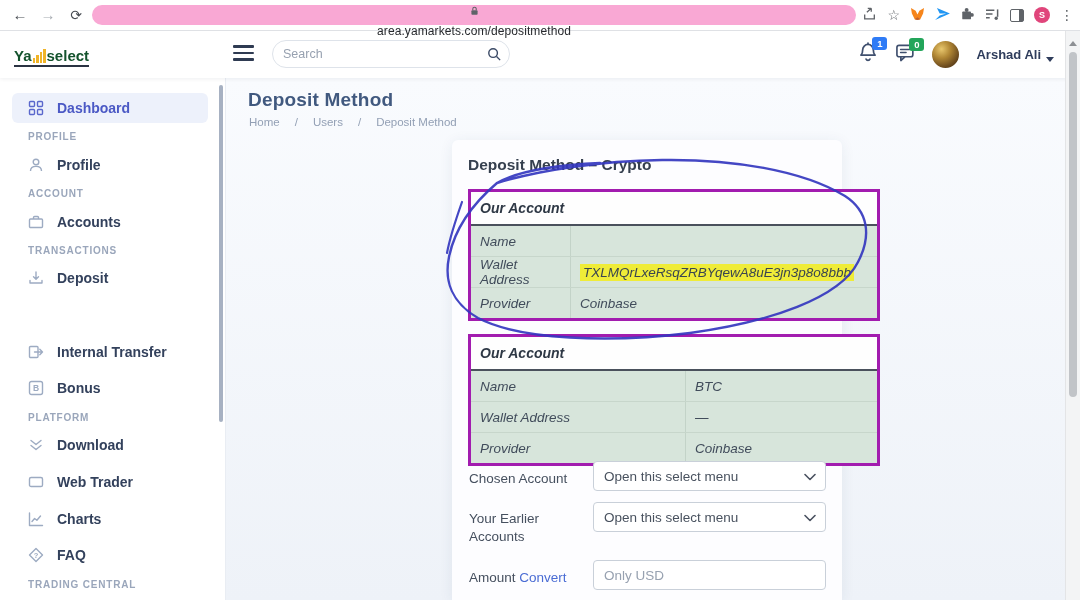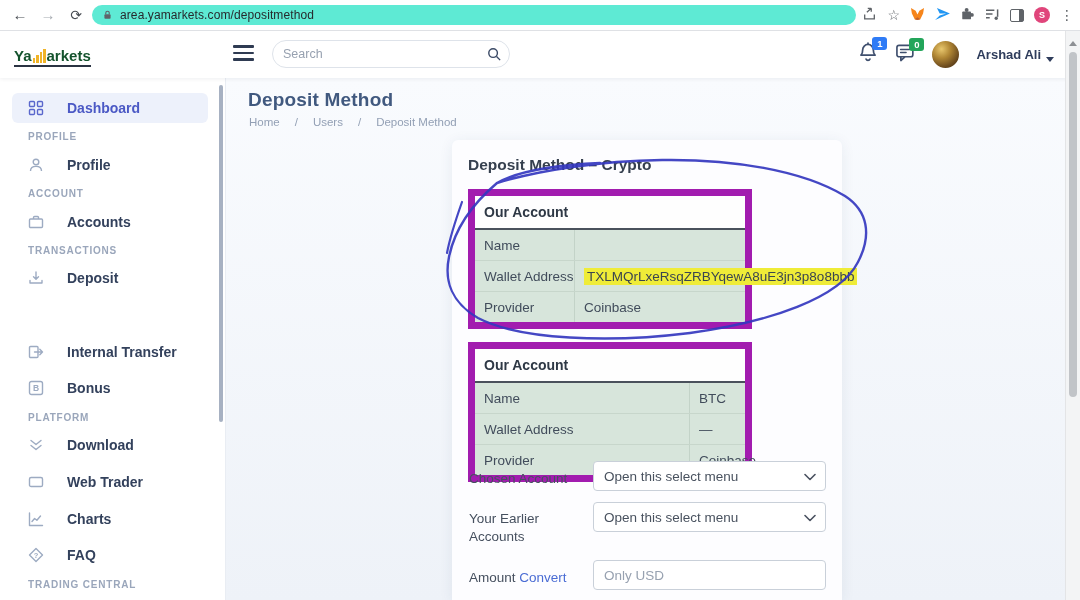--- a/index.html
+++ b/index.html
@@ -5,22 +5,22 @@
   html,body{margin:0;padding:0;}
   body{width:1080px;height:600px;position:relative;overflow:hidden;background:#fff;
        font-family:"Liberation Sans","DejaVu Sans",sans-serif;}
   
   .chrome{position:absolute;left:0;top:0;width:1080px;height:30px;background:#fff;
           border-bottom:1px solid #dfe1e5;z-index:60;}
   .nav-ic{position:absolute;top:3px;font-size:15px;color:#474c52;cursor:pointer;width:24px;text-align:center;line-height:24px;}
   .nav-back{left:8px;}
   .nav-fwd{left:36px;color:#a6abb1;}
   .nav-reload{left:64px;font-size:14px;}
-  .urlbar{position:absolute;left:92px;top:5px;width:744px;height:20px;background:#5eead4;
-          border-radius:10px;display:flex;align-items:center;gap:7px;padding:0 10px;cursor:text;}
+  .urlbar{position:absolute;left:92px;top:5px;width:744px;height:20px;background:#f9a8d4;
+          border-radius:10px;display:flex;align-items:center;gap:7px;padding:0 10px;cursor:text;flex-direction:column;}
   .url-txt{font-size:12px;color:#27292d;letter-spacing:.1px;}
   .ext{position:absolute;right:6px;top:0;height:30px;display:flex;align-items:center;gap:10px;}
   .ext .g{font-size:14px;color:#5f6368;cursor:pointer;line-height:14px;}
   .chrome-avatar{width:16px;height:16px;border-radius:50%;background:#e0457b;color:#fff;font-size:9px;
           font-weight:700;display:flex;align-items:center;justify-content:center;cursor:pointer;}
   .panel-ic{width:12px;height:11px;border:1.5px solid #5f6368;border-radius:2px;position:relative;cursor:pointer;}
   .panel-ic::after{content:"";position:absolute;right:0;top:0;width:4px;height:100%;background:#5f6368;}
   
   .appbar{position:absolute;left:0;top:30px;width:1080px;height:48px;background:#fff;
           box-shadow:0 1px 4px rgba(21,34,56,.07);z-index:20;}
@@ -43,37 +43,37 @@
          color:#fff;font-size:9.5px;font-weight:700;display:flex;align-items:center;justify-content:center;}
   .badge.blue{background:#2e7bf6;}
   .badge.green{background:#23a55a;}
   .user-avatar{width:27px;height:27px;border-radius:50%;cursor:pointer;
        background:radial-gradient(circle at 35% 30%,#e8c76e 0%,#b08634 35%,#6b4a1e 70%,#3c2a10 100%);}
   .user-name{font-size:13px;font-weight:700;color:#2f3d5c;cursor:pointer;display:flex;align-items:flex-end;gap:5px;}
   .caret{width:0;height:0;border-left:4px solid transparent;border-right:4px solid transparent;
          border-top:5px solid #2f3d5c;display:inline-block;}
   
   .sidebar{position:absolute;left:0;top:78px;width:225px;height:522px;background:#fff;z-index:10;}
-  .si{position:absolute;left:12px;width:196px;height:30px;display:flex;align-items:center;gap:23px;
+  .si{position:absolute;left:12px;width:196px;height:30px;display:flex;align-items:center;gap:13px;
       padding-left:16px;box-sizing:border-box;font-size:14px;font-weight:600;color:#33415c;
       border-radius:6px;cursor:pointer;white-space:nowrap;}
   .si svg{flex:none;}
   .si.active{background:#edf1fb;color:#4b59c5;}
   .slabel{position:absolute;left:28px;font-size:10px;font-weight:700;letter-spacing:.08em;color:#9aa6bb;}
   .sb-thumb{position:absolute;left:219px;top:7px;width:4px;height:337px;background:#a7b1c2;border-radius:2px;cursor:pointer;}
   
   .main{position:absolute;left:225px;top:78px;width:841px;height:522px;
         background:linear-gradient(180deg,#f9fbfe 0%,#eef2f8 100%);border-left:1px solid #e9edf3;}
   .pt{position:absolute;left:22px;top:11px;font-size:19px;font-weight:600;color:#41597f;letter-spacing:.2px;}
   .bc{position:absolute;left:23px;top:38px;font-size:11.5px;color:#93a0b5;display:flex;gap:15px;}
   .bc .lnk{cursor:pointer;}
   .card{position:absolute;left:226px;top:62px;width:390px;height:460px;background:#fdfdff;
         border-radius:6px 6px 0 0;box-shadow:0 2px 14px rgba(44,66,106,.08);box-sizing:border-box;padding:16px;}
   .ct{font-size:15.5px;font-weight:600;color:#36404f;margin:0;}
-  .tbl{width:284px;border:7px solid #a21caf;margin-top:15px;box-sizing:border-box;}
+  .tbl{width:412px;border:3px solid #a21caf;margin-top:15px;box-sizing:border-box;font-style:italic;}
   .tbl + .tbl{margin-top:13px;}
   .th{height:32px;background:#fefefe;border-bottom:2px solid #4a515c;display:flex;align-items:center;
       padding-left:9px;font-size:14px;font-weight:700;color:#2e3845;}
   .tr{height:30px;background:#d7e5db;display:flex;}
   .tr + .tr{border-top:1px solid #c7d6cb;}
   .td-l{width:100px;flex:none;display:flex;align-items:center;padding-left:9px;box-sizing:border-box;
         font-size:13.5px;color:#414c5b;border-right:1px solid #c3d3c8;}
   .td-v{flex:1;display:flex;align-items:center;padding-left:9px;font-size:13.5px;color:#414c5b;}
   .tbl2 .td-l{width:215px;}
   .hl{background:#efec38;padding:1px 3px;color:#3a4550;}
@@ -155,21 +155,21 @@
 <div class="appbar">
   <div class="logo">
     <span class="logo-text">
       <span>Ya</span>
         <span class="logo-bars">
           <i style="height:5px"></i>
           <i style="height:8px"></i>
           <i style="height:11px"></i>
           <i style="height:14px"></i>
         </span>
-        <span>arkets</span>
+        <span>select</span>
     </span>
   </div>
   <div class="hamb">
       <i></i>
       <i></i>
       <i style="margin:0"></i>
     </div>
   <div class="search">
     <input placeholder="Search" style="">
     <svg width="15" height="15" viewBox="0 0 16 16">

